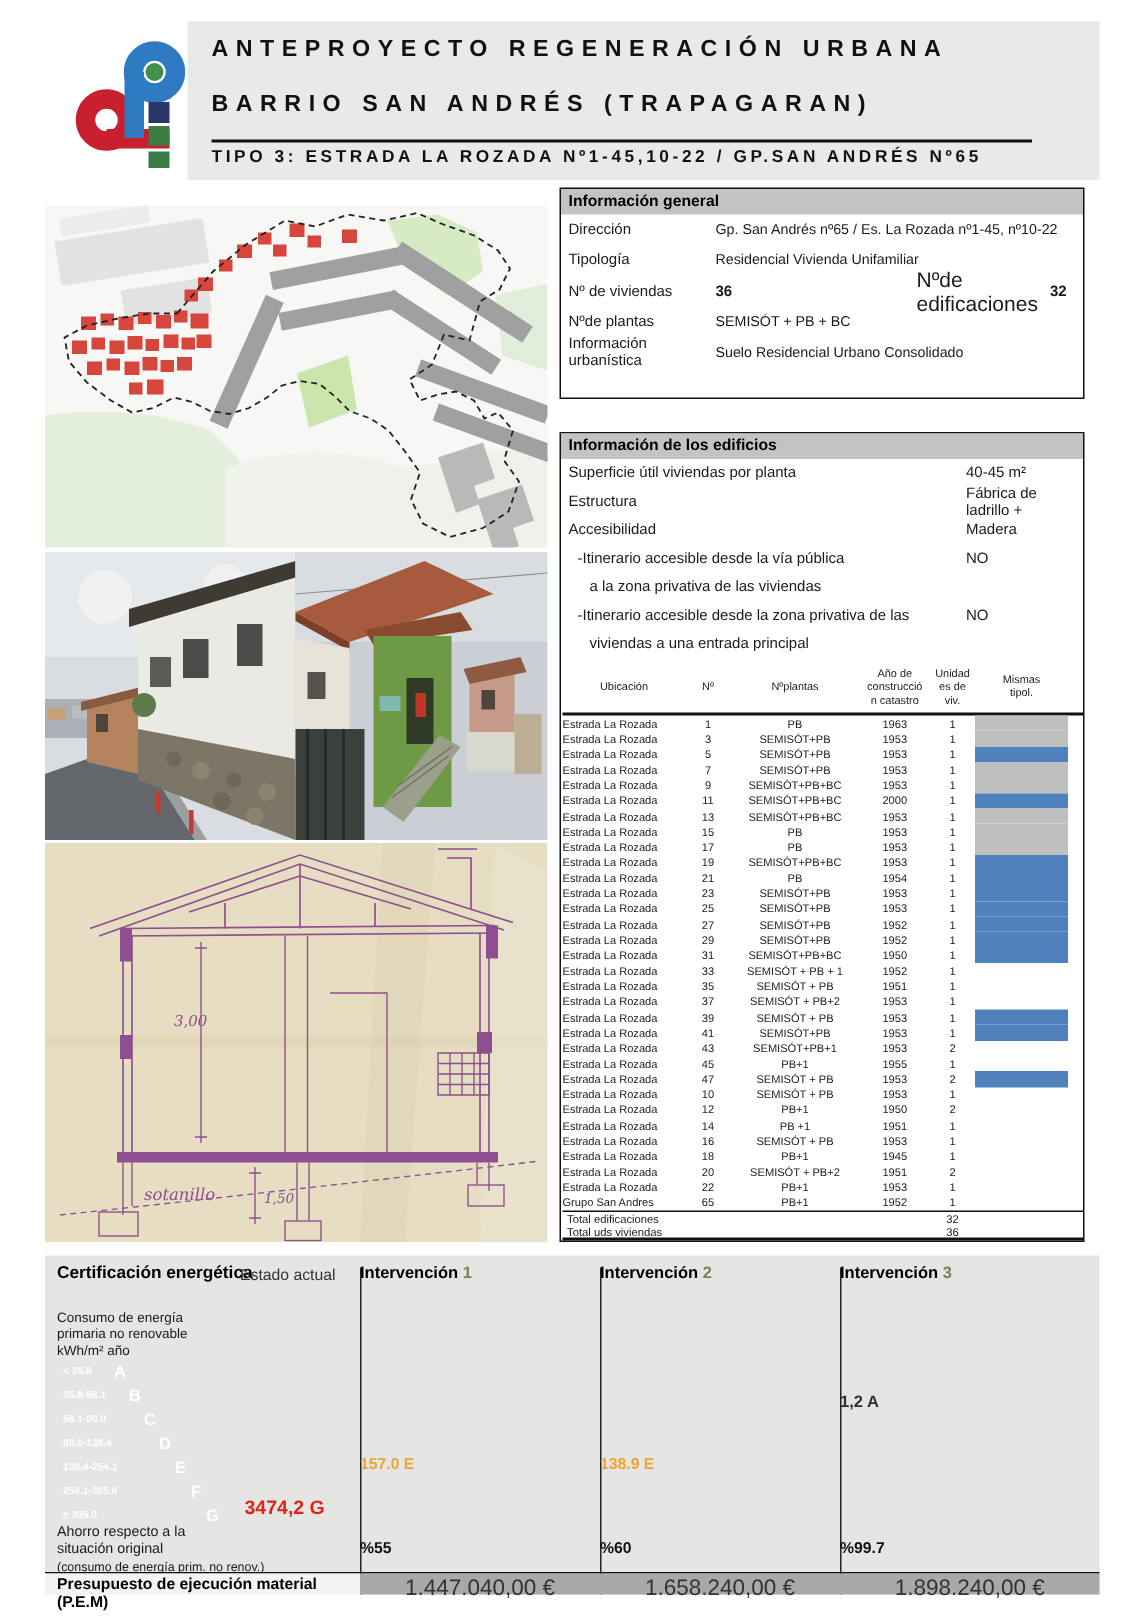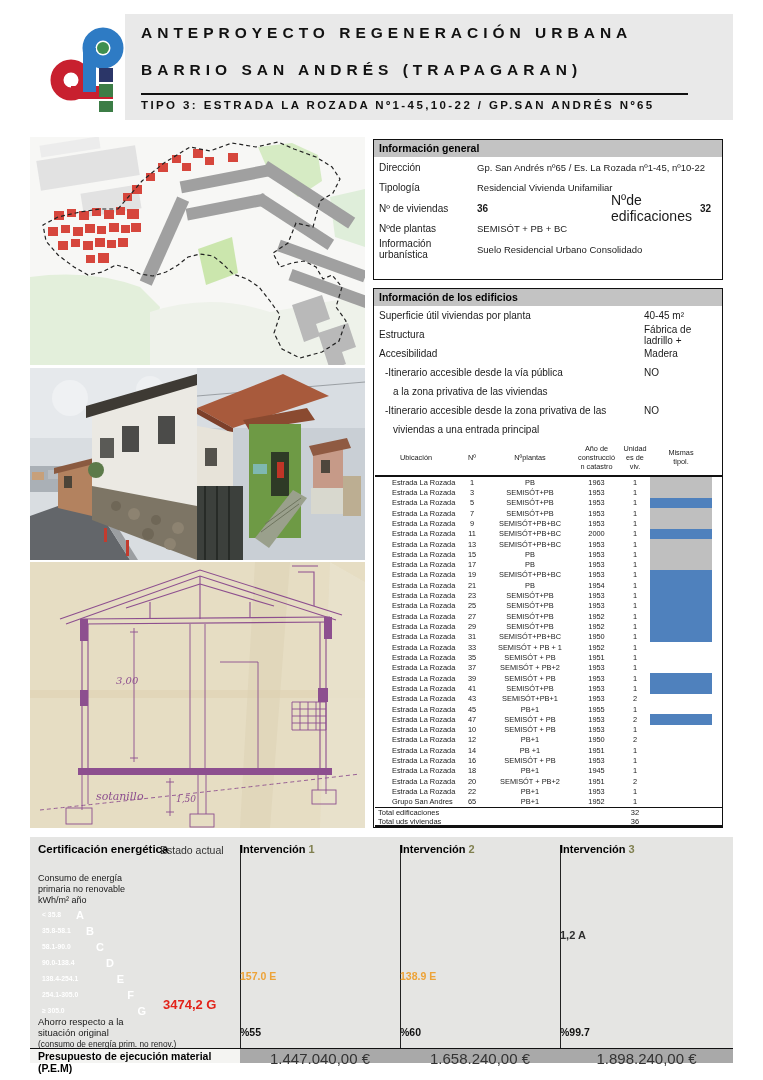--- a/index.html
+++ b/index.html
@@ -8,41 +8,41 @@
   .abs{position:absolute}
 
   
   .header-band{left:125px;top:14px;width:608px;height:106px;background:#e9e9e9}
   .title1,.title2{left:141px;font-size:15.5px;font-weight:bold;letter-spacing:5px;white-space:nowrap;color:#111}
   .title1{top:24px}.title2{top:61px}
   .title-sep{left:141px;top:93px;width:547px;height:1.5px;background:#111}
   .subtitle{left:141px;top:99px;font-size:11.5px;font-weight:bold;letter-spacing:2.4px;white-space:nowrap;color:#111}
 
   
-  .igblock{left:373px;top:139px;width:350px;height:141px;border:1.5px solid #111;background:#fff}
+  .igblock{left:373px;top:125px;width:350px;height:141px;border:1.5px solid #111;background:#fff}
   .edblock{left:373px;top:288px;width:350px;height:540px;border:1.5px solid #111;background:#fff}
   .sec-title{height:17px;background:#c3c3c3;font-weight:bold;font-size:10.5px;padding:2px 5px;color:#000}
   .ig-row{position:relative;height:20.5px;font-size:9.5px;display:flex;align-items:center;padding:0 5px}
   .ig-label{width:98px;flex:none;font-size:10px}
   .ig-value{flex:1;white-space:nowrap}
   .ig-value.b{font-weight:bold;font-size:10px}
   .ig-label2{position:absolute;left:237px;font-size:14px}
   .ig-value2{position:absolute;left:326px;font-weight:bold;font-size:10px}
   .ed-row{position:relative;height:19px;font-size:10px;display:flex;align-items:center;padding:0 5px}
   .ed-label.i1{padding-left:6px}
   .ed-label.i2{padding-left:14px}
   .ed-value{position:absolute;left:270px;font-size:10px}
 
   
   .btable{position:absolute;left:1px;top:150px;width:347px}
   .bh-wrap{display:flex;border-bottom:2px solid #111;height:38px}
   .bh{font-size:7.3px;line-height:9px;text-align:center;white-space:pre-line;display:flex;align-items:center;justify-content:center;color:#222}
   .w-ub{width:82px}.w-n{width:30px}.w-p{width:86px}.w-y{width:47px}.w-u{width:30px}.w-t{width:62px}
   .brow{display:flex;height:10.32px;font-size:7.4px;align-items:center}
-  .c-ub{width:82px;padding-left:17px}
+  .c-ub{width:82px;padding-left:0}
   .c-n{width:30px;text-align:center}
   .c-p{width:86px;text-align:center}
   .c-y{width:47px;text-align:center}
   .c-u{width:30px;text-align:center}
   .c-t{width:62px;height:100%}
   .tcell{display:block;width:100%;height:100%}
   .tcell.blue{background:#4f81bd}
   .tcell.gray{background:#bfbfbf}
   .tcell.white{background:transparent}
   .btotal{display:flex;height:10px;font-size:7.5px;align-items:flex-start}

